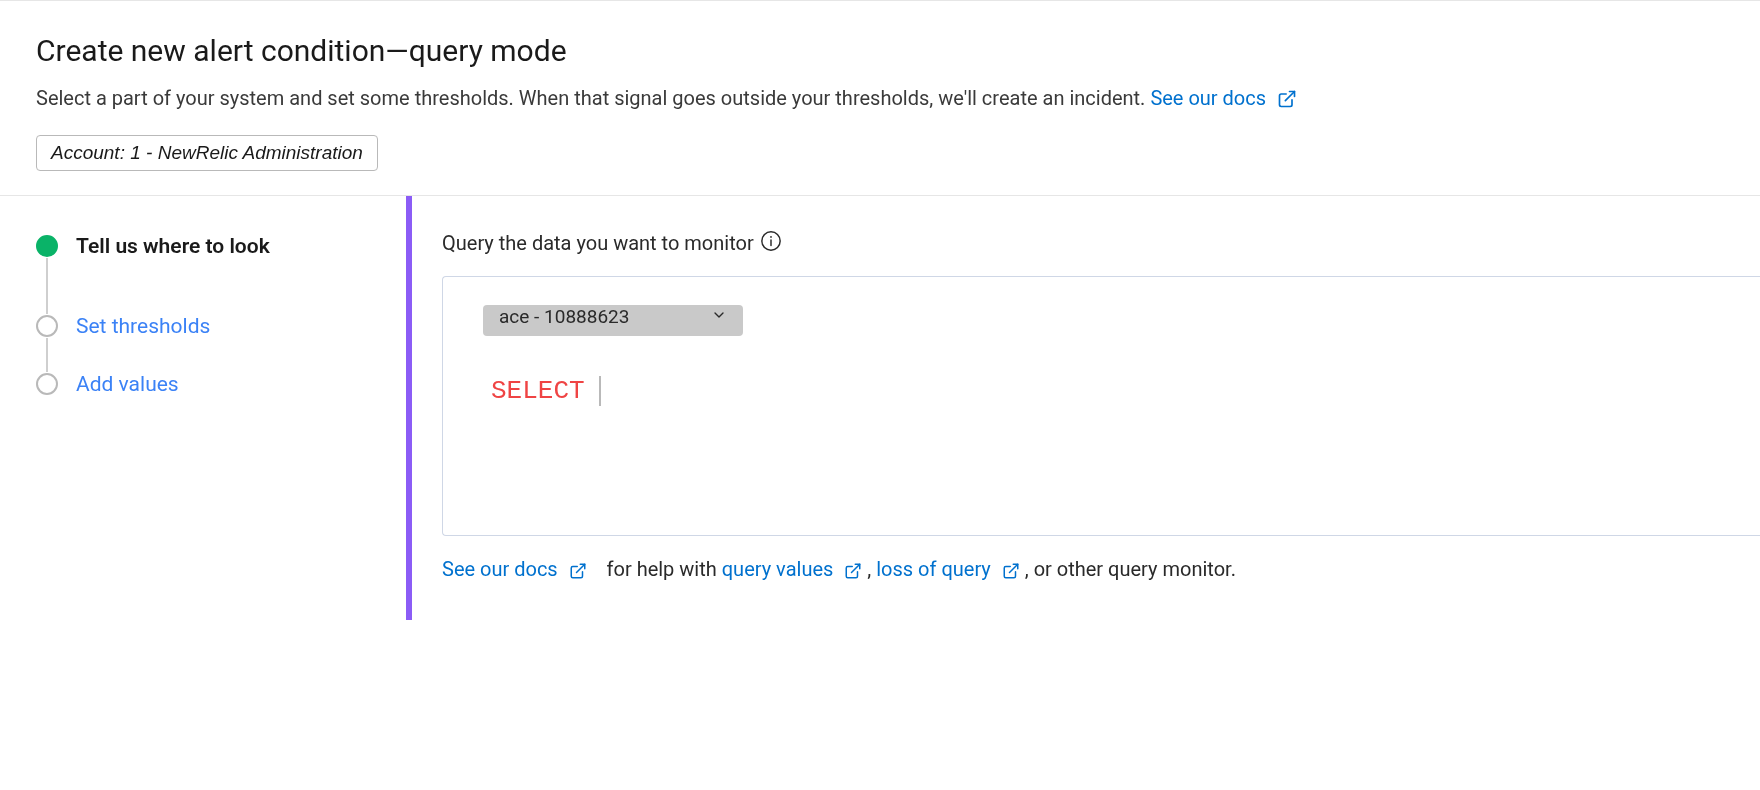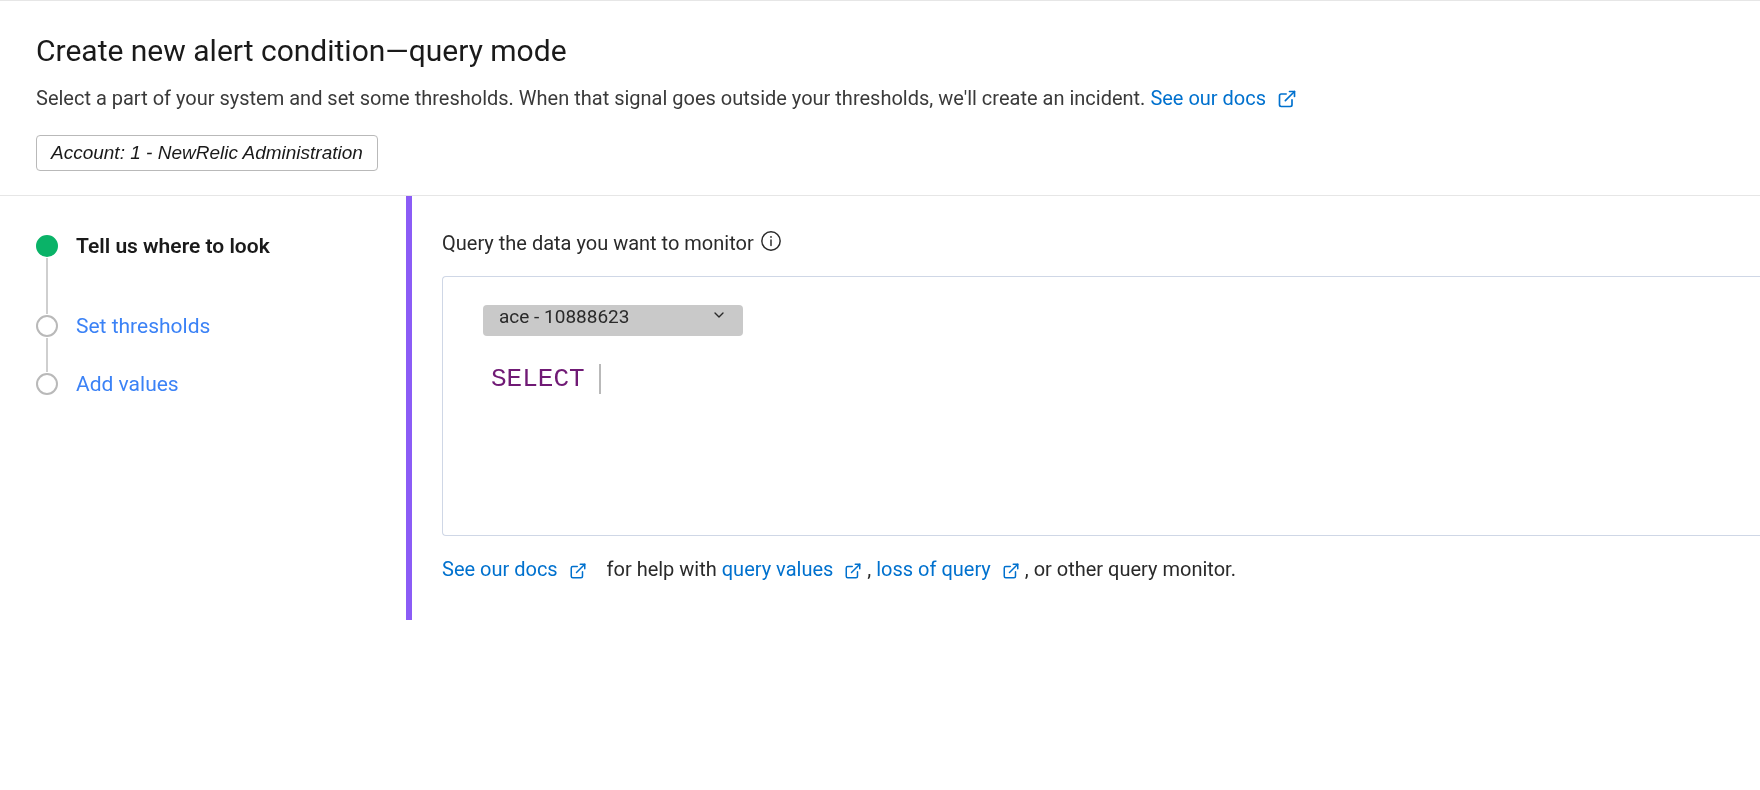--- a/index.html
+++ b/index.html
@@ -131,24 +131,24 @@
     font-size: 19px;
     color: #2a2a2a;
     cursor: pointer;
     min-width: 260px;
     justify-content: space-between;
   }
   .source-pill .chev {
     margin-left: 40px;
   }
   .query-text {
-    margin-top: 28px;
+    margin-top: 40px;
     font-family: "SFMono-Regular", Consolas, "Liberation Mono", Menlo, monospace;
     font-size: 26px;
-    color: #701a75;
+    color: #ef4444;
     display: flex;
     align-items: center;
     gap: 14px;
     padding-left: 8px;
   }
   .cursor {
     width: 2px;
     height: 30px;
     background: #b9b9b9;
   }

